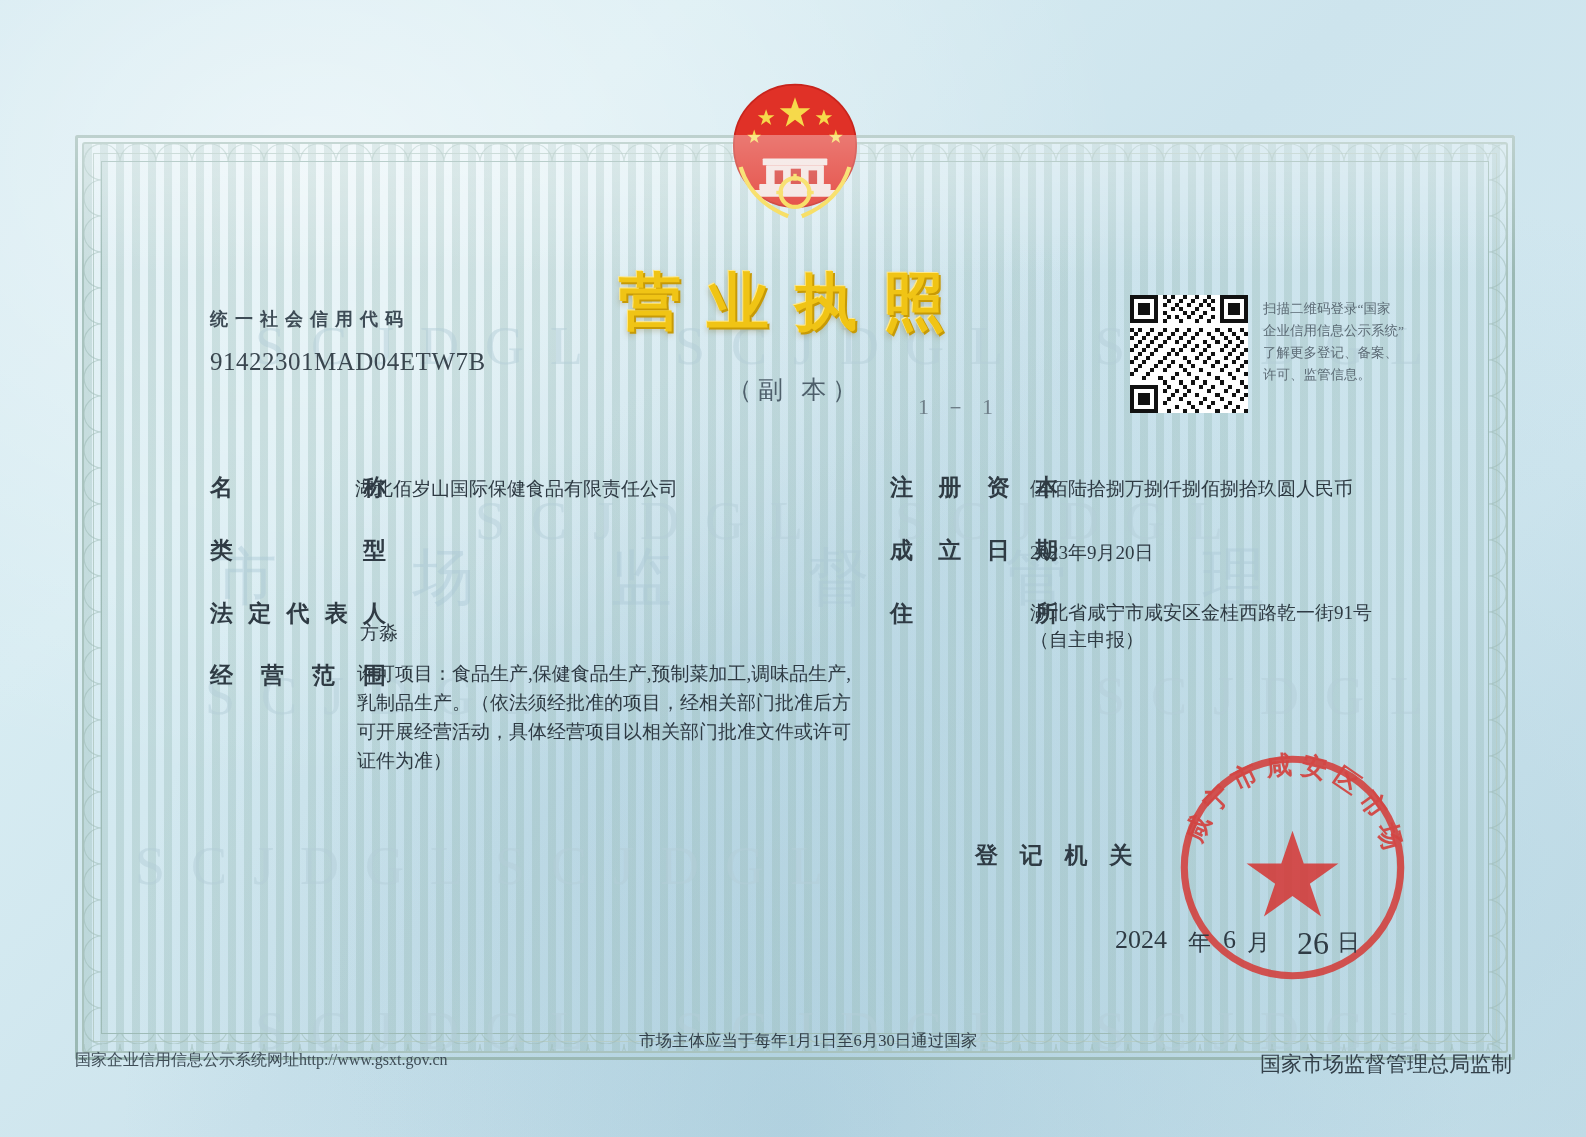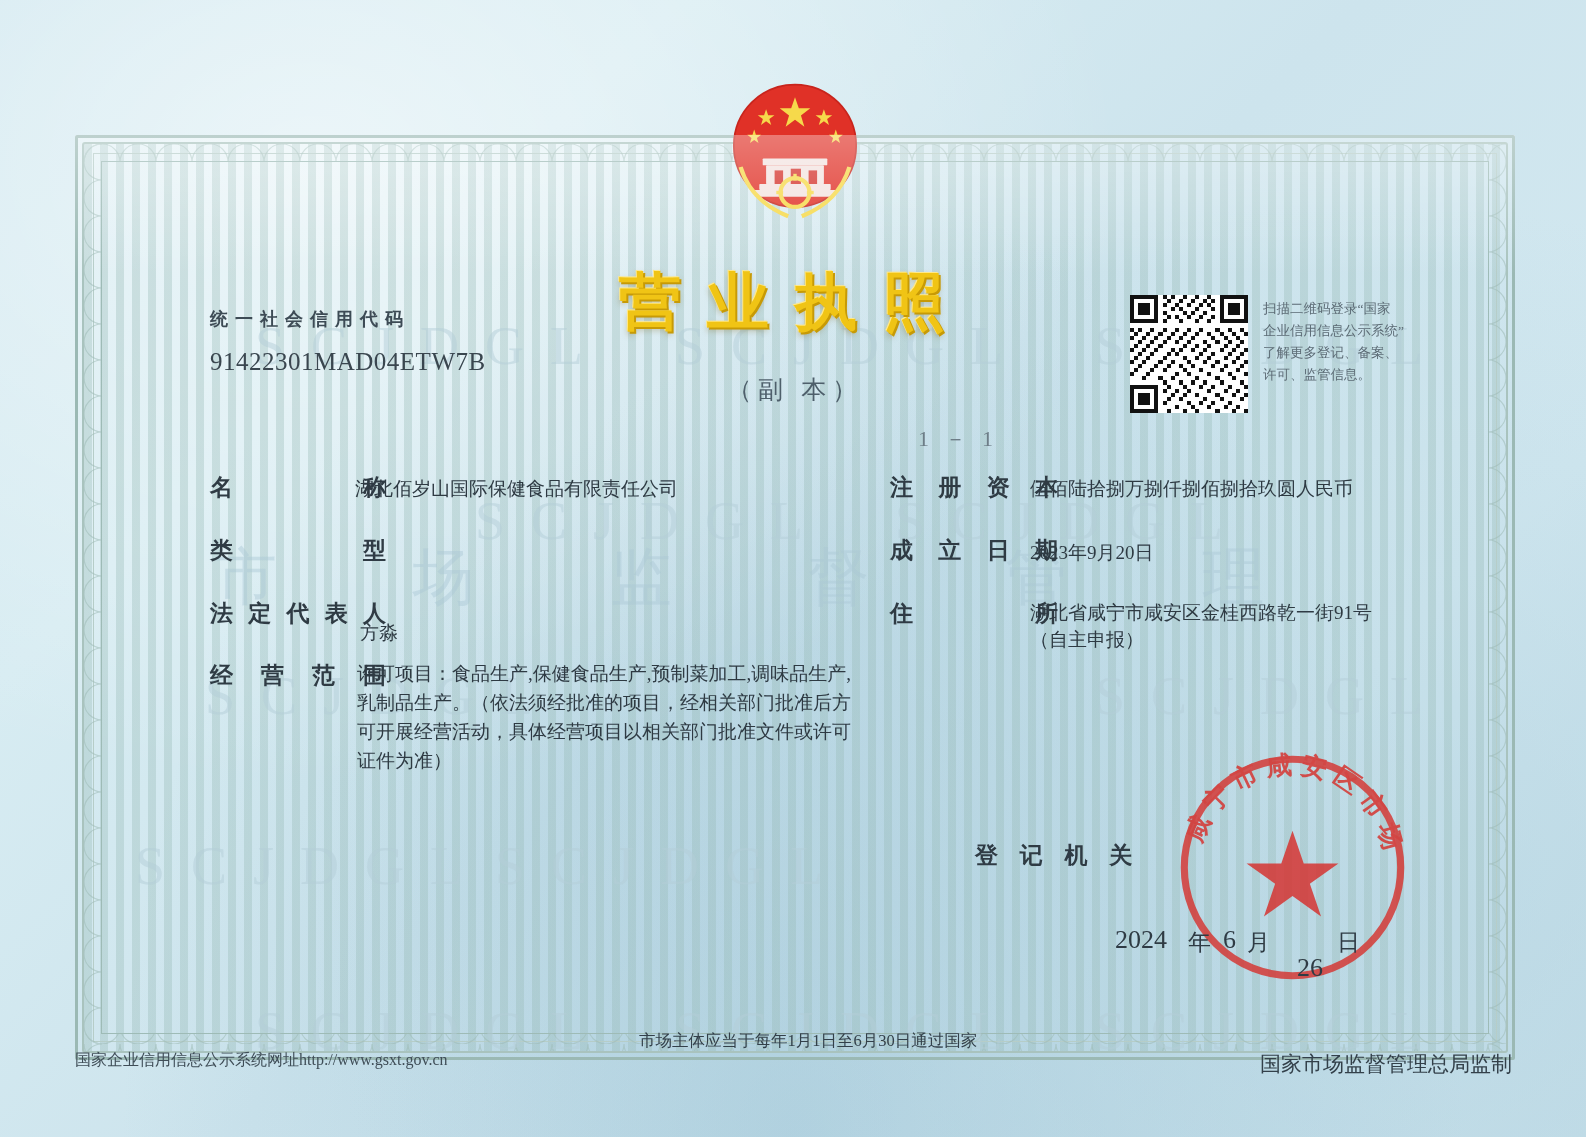--- a/index.html
+++ b/index.html
@@ -116,21 +116,21 @@
     transform: translateX(-50%);
     font-family: "Liberation Serif", serif;
     font-size: 25px;
     letter-spacing: 6px;
     color: #4e5f6b;
     white-space: nowrap;
   }
   .copy-no {
     position: absolute;
     left: 843px;
-    top: 289px;
+    top: 257px;
     font-family: "Liberation Serif", serif;
     font-size: 22px;
     letter-spacing: 5px;
     color: #6d7d87;
   }
 
   
   .credit-label {
     position: absolute;
     left: 135px;
@@ -615,21 +615,21 @@
       </g>
       <text font-family="'Liberation Serif', serif" font-size="25" font-weight="bold" fill="#d6322e" letter-spacing="7" opacity="0.95">
         <textPath href="#sealArc" startOffset="8%">咸宁市咸安区市场监督管理局</textPath>
       </text>
     </svg>
 
     <div class="date-line" style="left:1040px; top:790px; font-size:26px;">2024</div>
     <div class="date-line" style="left:1113px; top:792px;">年</div>
     <div class="date-line" style="left:1148px; top:790px; font-size:26px;">6</div>
     <div class="date-line" style="left:1172px; top:792px;">月</div>
-    <div class="date-line" style="left:1222px; top:818px; font-size:26px;font-family:Liberation Serif, serif;">26</div>
+    <div class="date-line" style="left:1222px; top:790px; font-size:32px;font-family:Liberation Serif, serif;">26</div>
     <div class="date-line" style="left:1262px; top:792px;">日</div>
 
     <div class="footer-left">
       <span>国家企业信用信息公示系统网址</span><span style="text-decoration:none;">http://www.gsxt.gov.cn</span>
     </div>
     <div class="footer-center">
       <div>市场主体应当于每年1月1日至6月30日通过国家</div>
     </div>
     <div class="footer-right">国家市场监督管理总局监制</div>
   </div>

